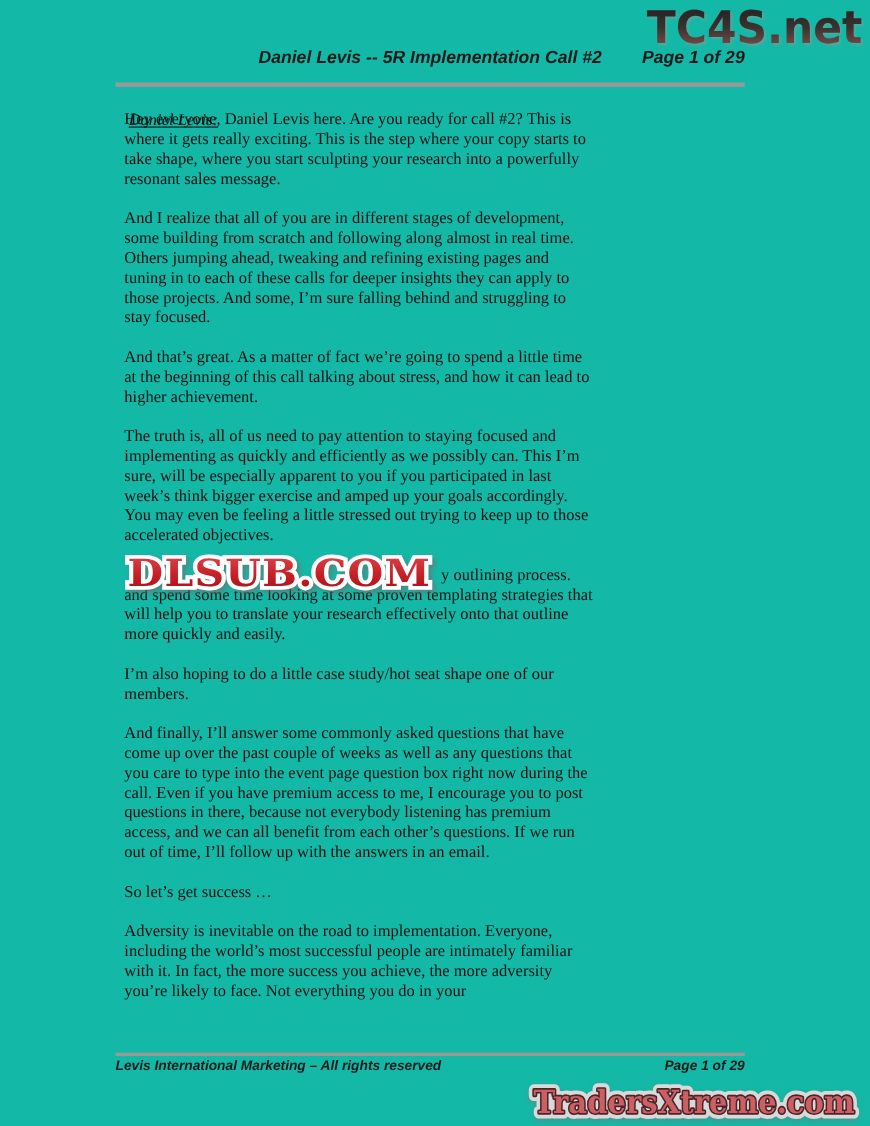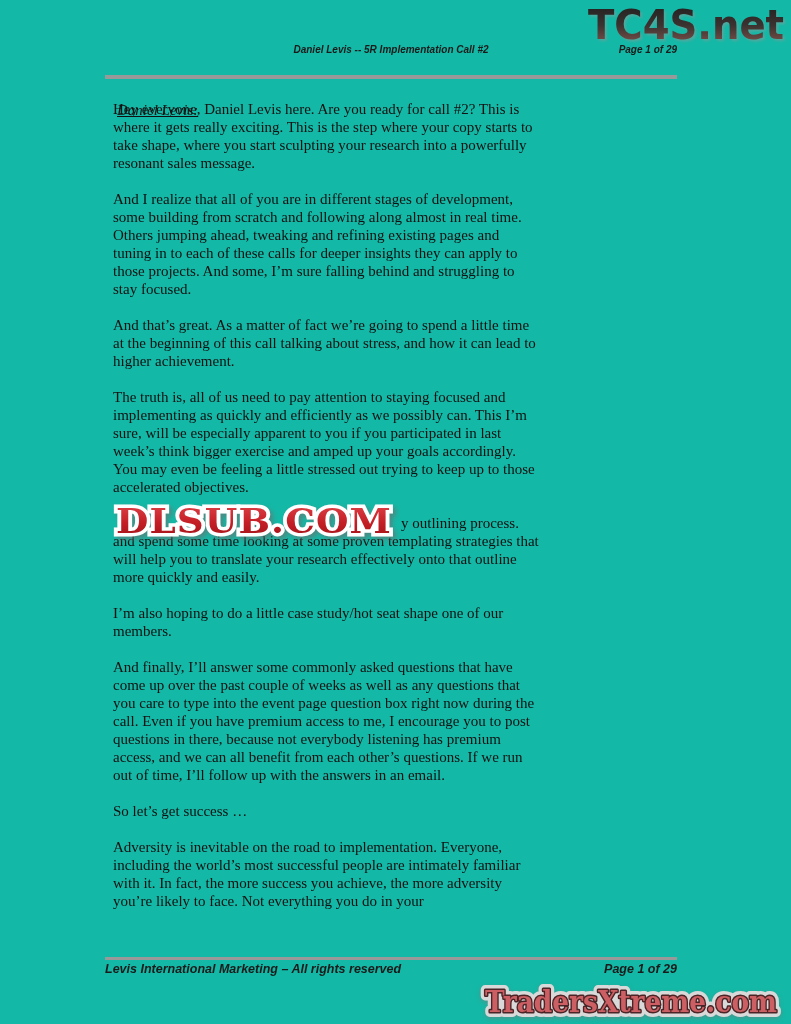--- a/index.html
+++ b/index.html
@@ -14,21 +14,21 @@
   .tc4s svg { filter: drop-shadow(2px 2px 1px rgba(150,150,150,0.45)); }
   .tc4s text {
     font-family:"DejaVu Sans", sans-serif; font-weight:bold; font-size:41px;
     fill:url(#tc4sGrad);
   }
 
   
   .header {
     position:absolute; top:44px; left:105px; width:572px; height:16px;
     font-family:"Liberation Sans", sans-serif; font-weight:bold; font-style:italic;
-    font-size:10px; color:#1a1a1a;
+    font-size:16px; color:#1a1a1a;
   }
   .header-title { text-align:center; }
   .header-page  { position:absolute; right:0; top:0; }
   .rule { background:#999999; }
   .rule-top    { position:absolute; top:75px;  left:105px; width:572px; height:4px; }
   .rule-bottom { position:absolute; top:957px; left:105px; width:572px; height:3px; }
 
   
   .content { position:absolute; top:100px; left:113px; width:570px; }
   .speaker {

